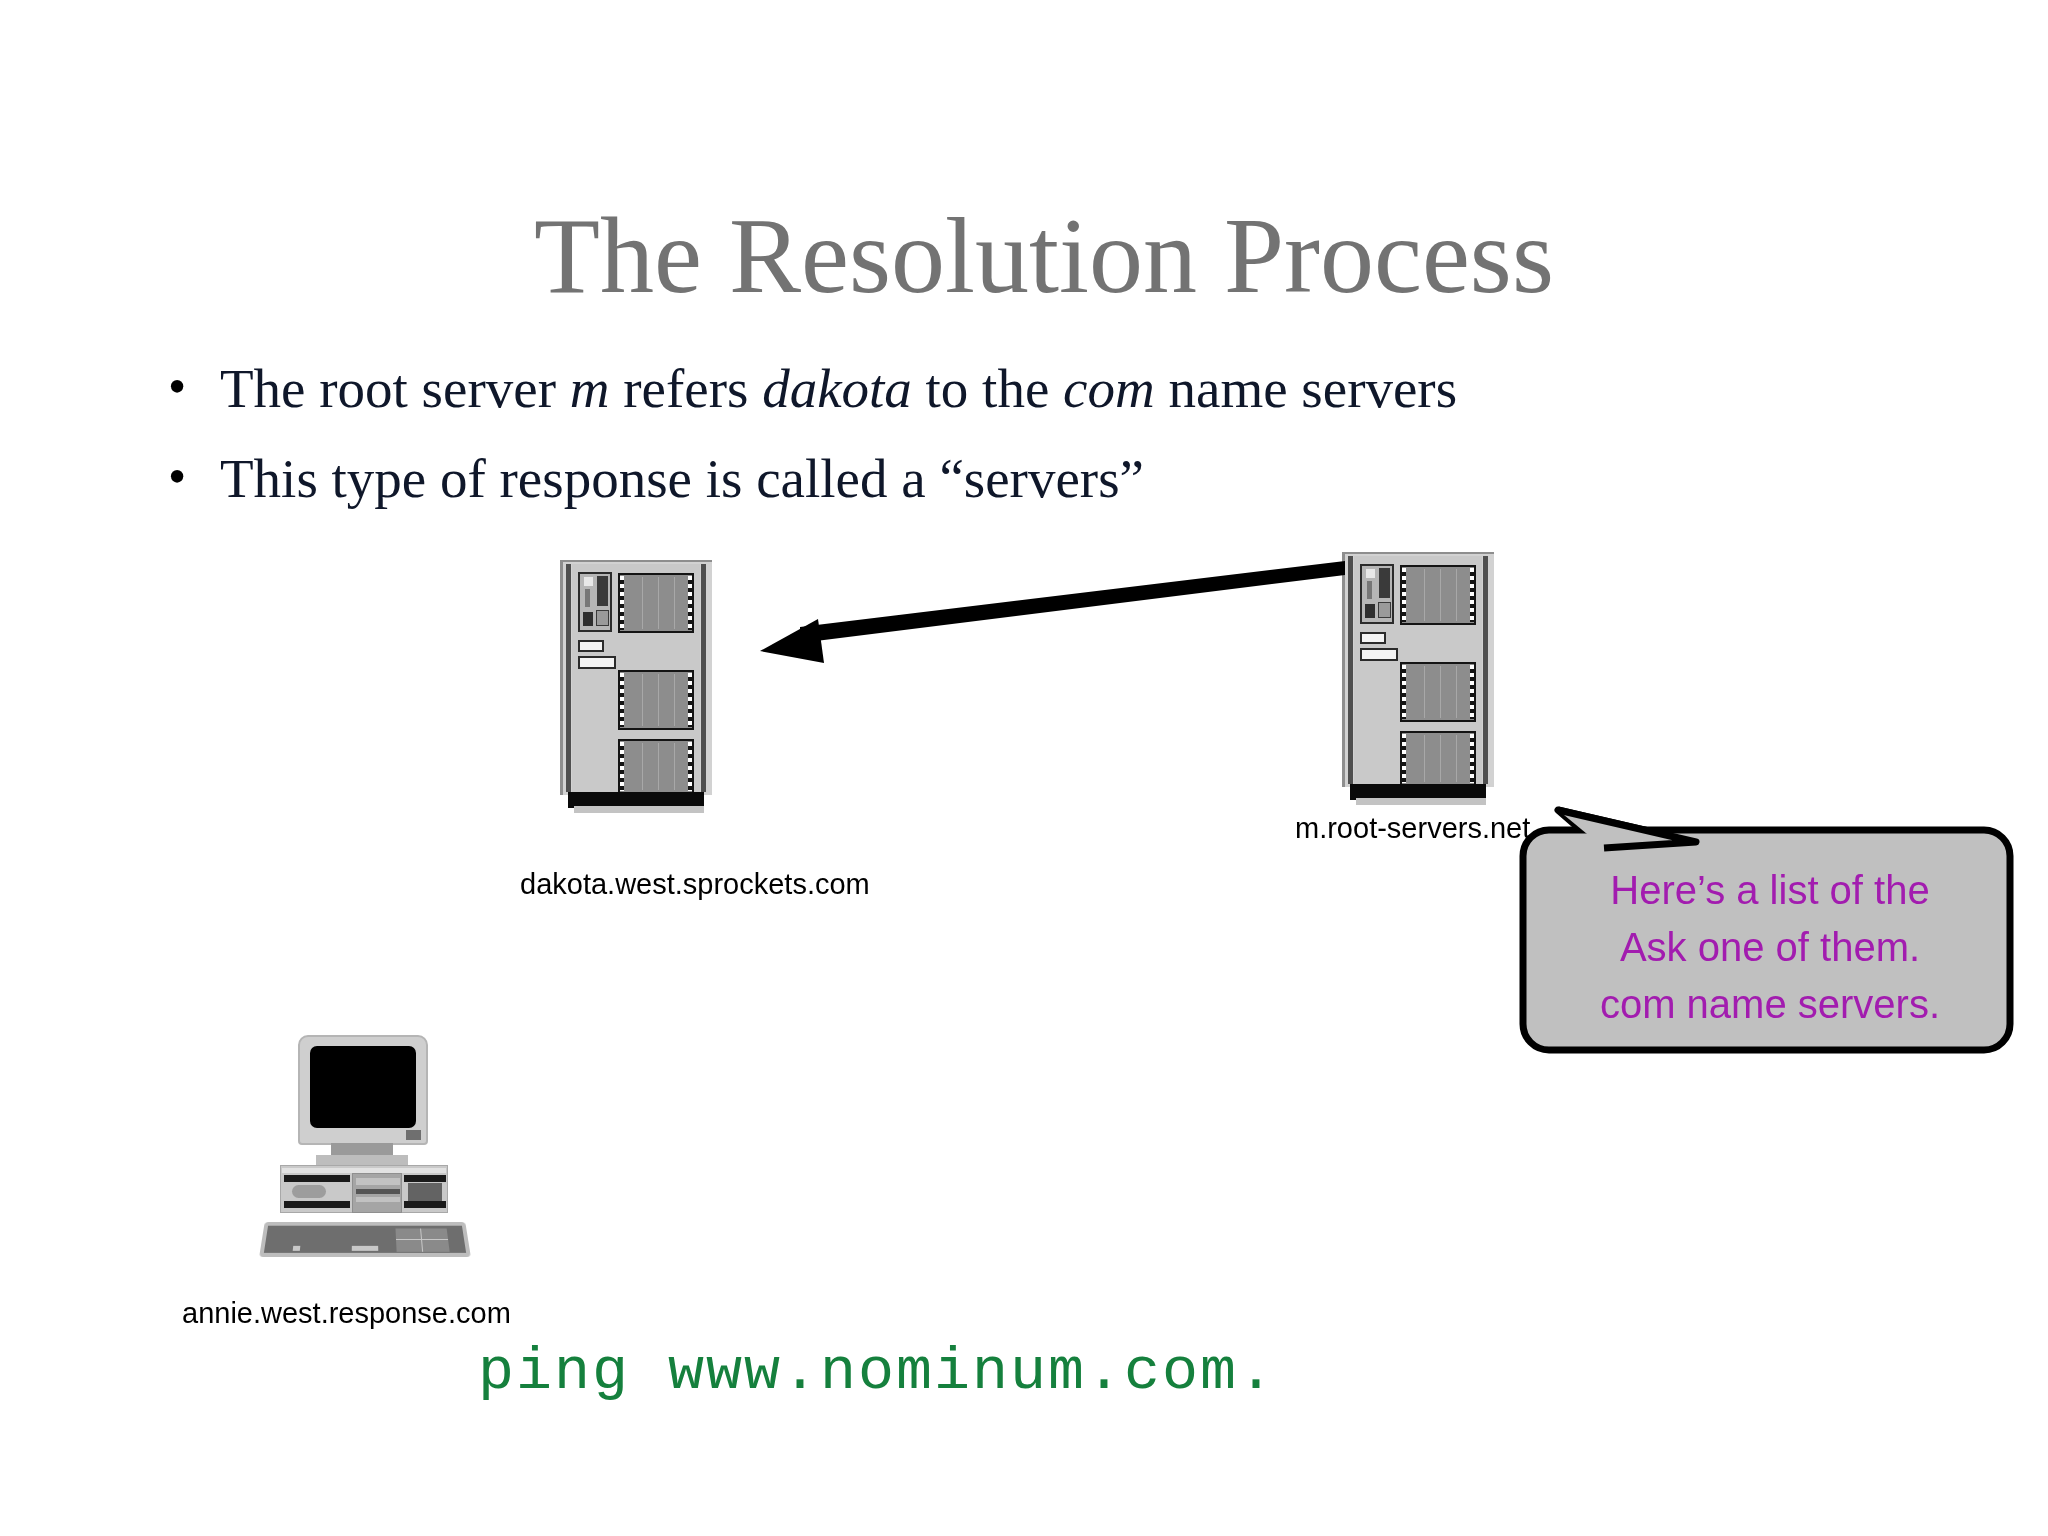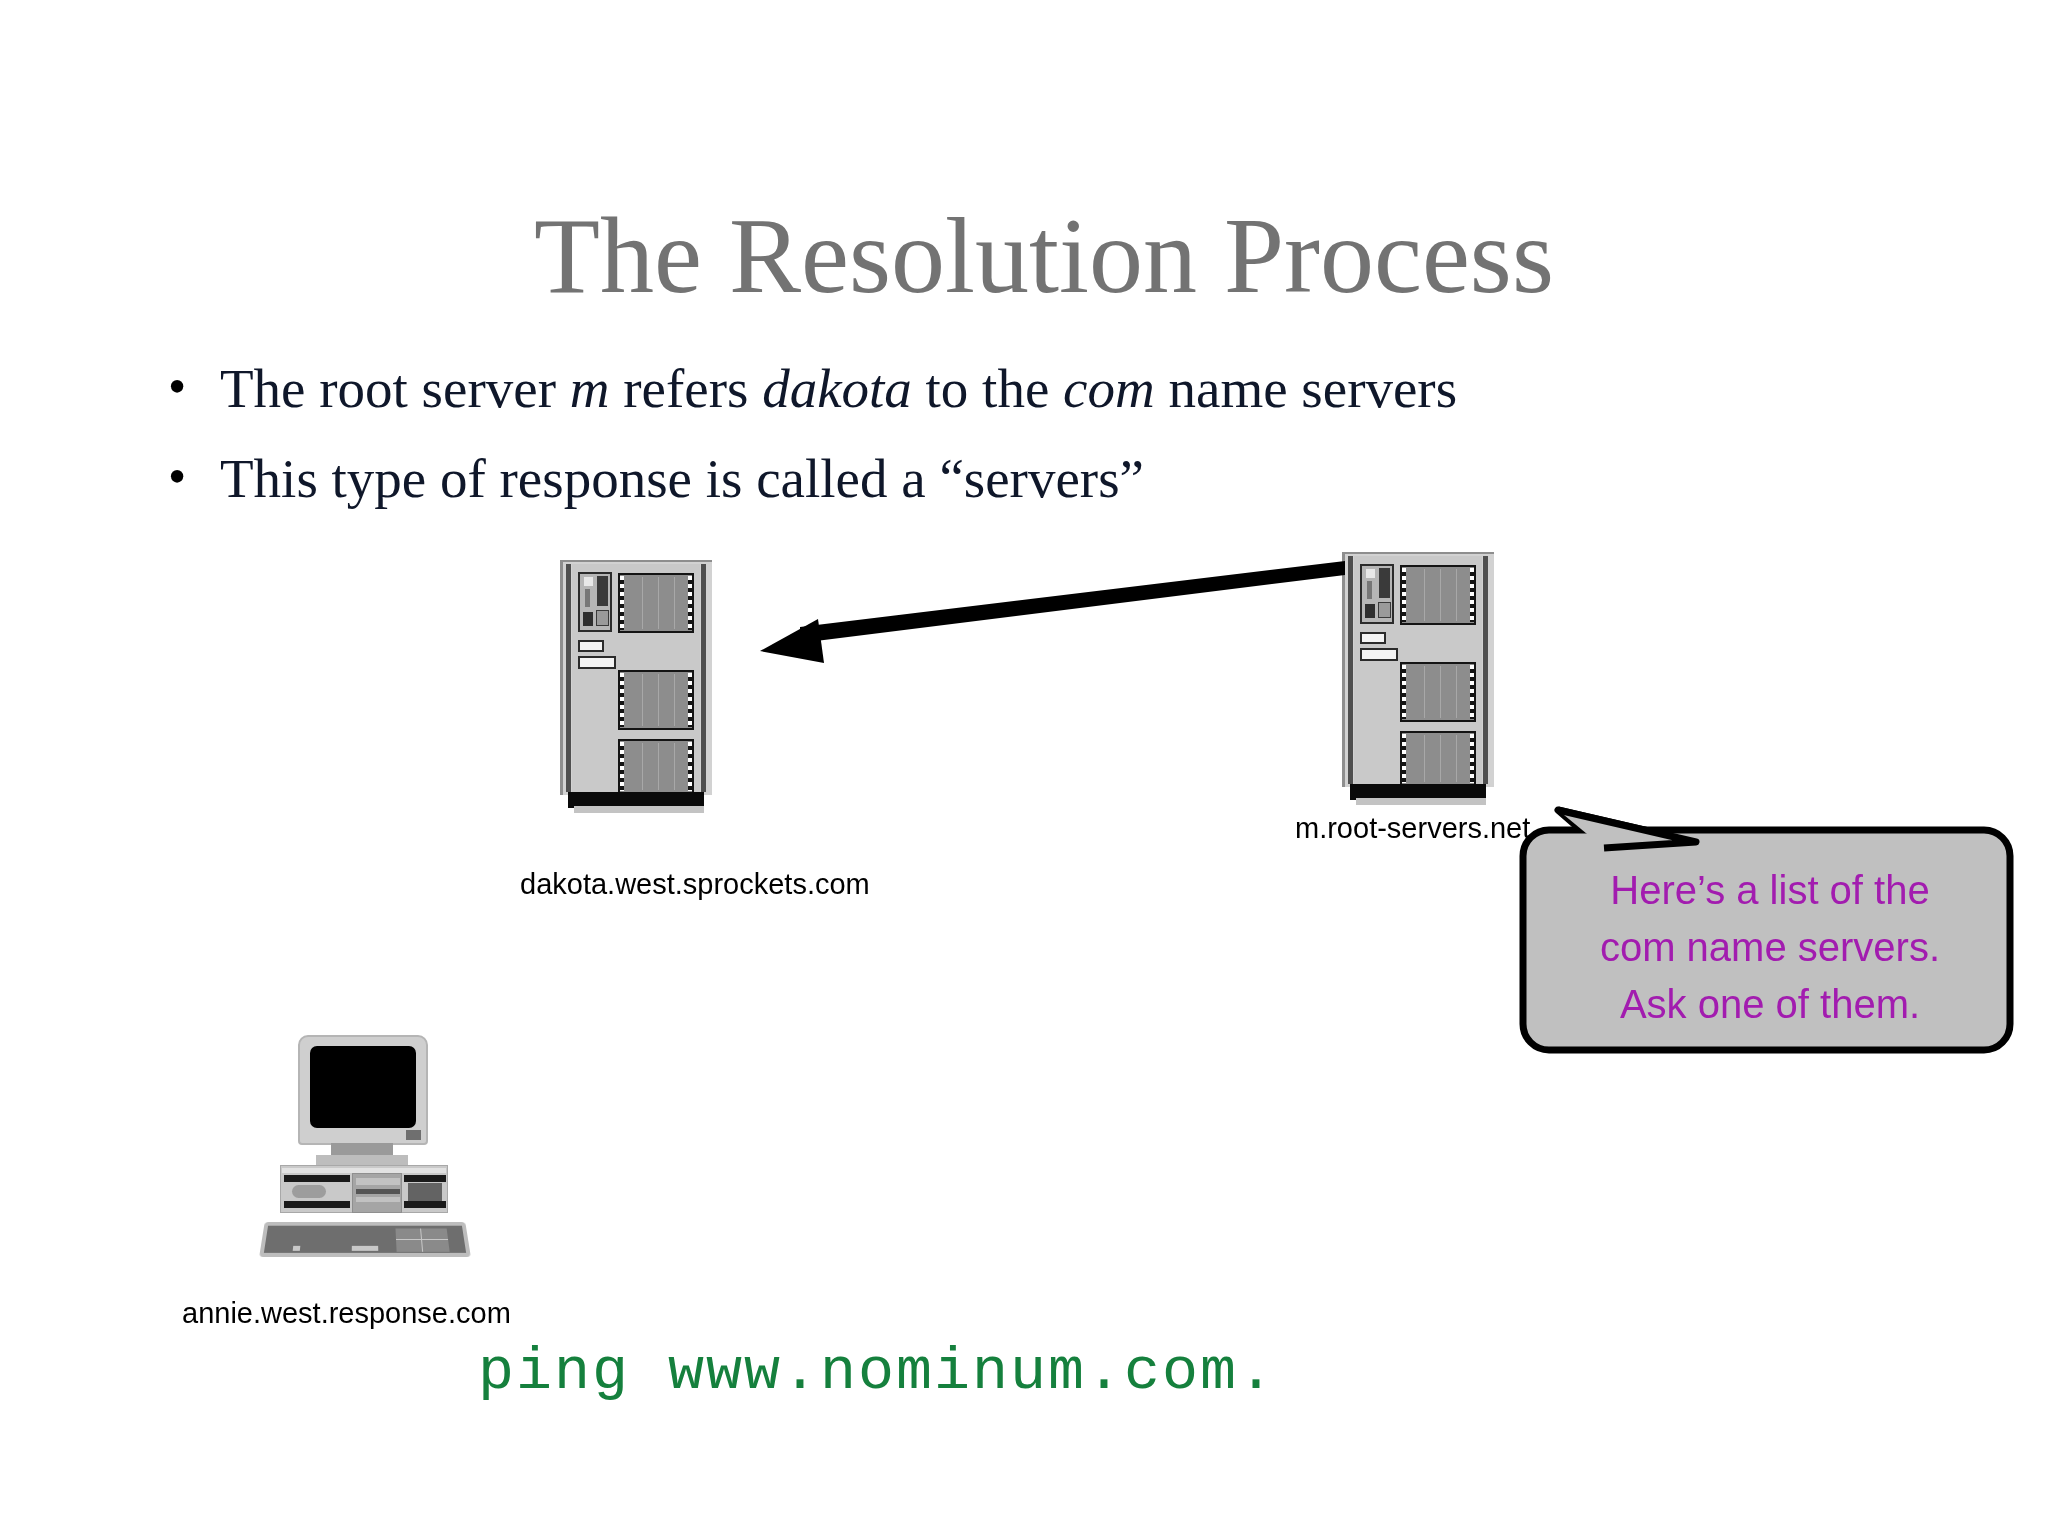--- a/index.html
+++ b/index.html
@@ -469,22 +469,22 @@
   </svg>
 
   <svg id="speech-bubble" viewBox="0 0 520 275">
     <path d="M58,20 L196,52 L104,60 Z" fill="#c0c0c0" stroke="#000000" stroke-width="7" stroke-linejoin="round"></path>
     <rect x="23" y="40" width="487" height="220" rx="26" ry="26" fill="#c0c0c0" stroke="#000000" stroke-width="7"></rect>
     <path d="M58,20 L196,52 L104,58" fill="#c0c0c0" stroke="#000000" stroke-width="7" stroke-linejoin="round"></path>
   </svg>
 
   <div id="bubble-text">
     <div>Here’s a list of the</div>
+    <div>Ask one of them.</div>
     <div>com name servers.</div>
-    <div>Ask one of them.</div>
   </div>
 
   <div id="workstation">
     <div class="mon-body"></div>
     <div class="mon-screen"></div>
     <div class="mon-led"></div>
     <div class="mon-neck"></div>
     <div class="mon-foot"></div>
     <div class="case-body"></div>
     <div class="case-top-bar"></div>

